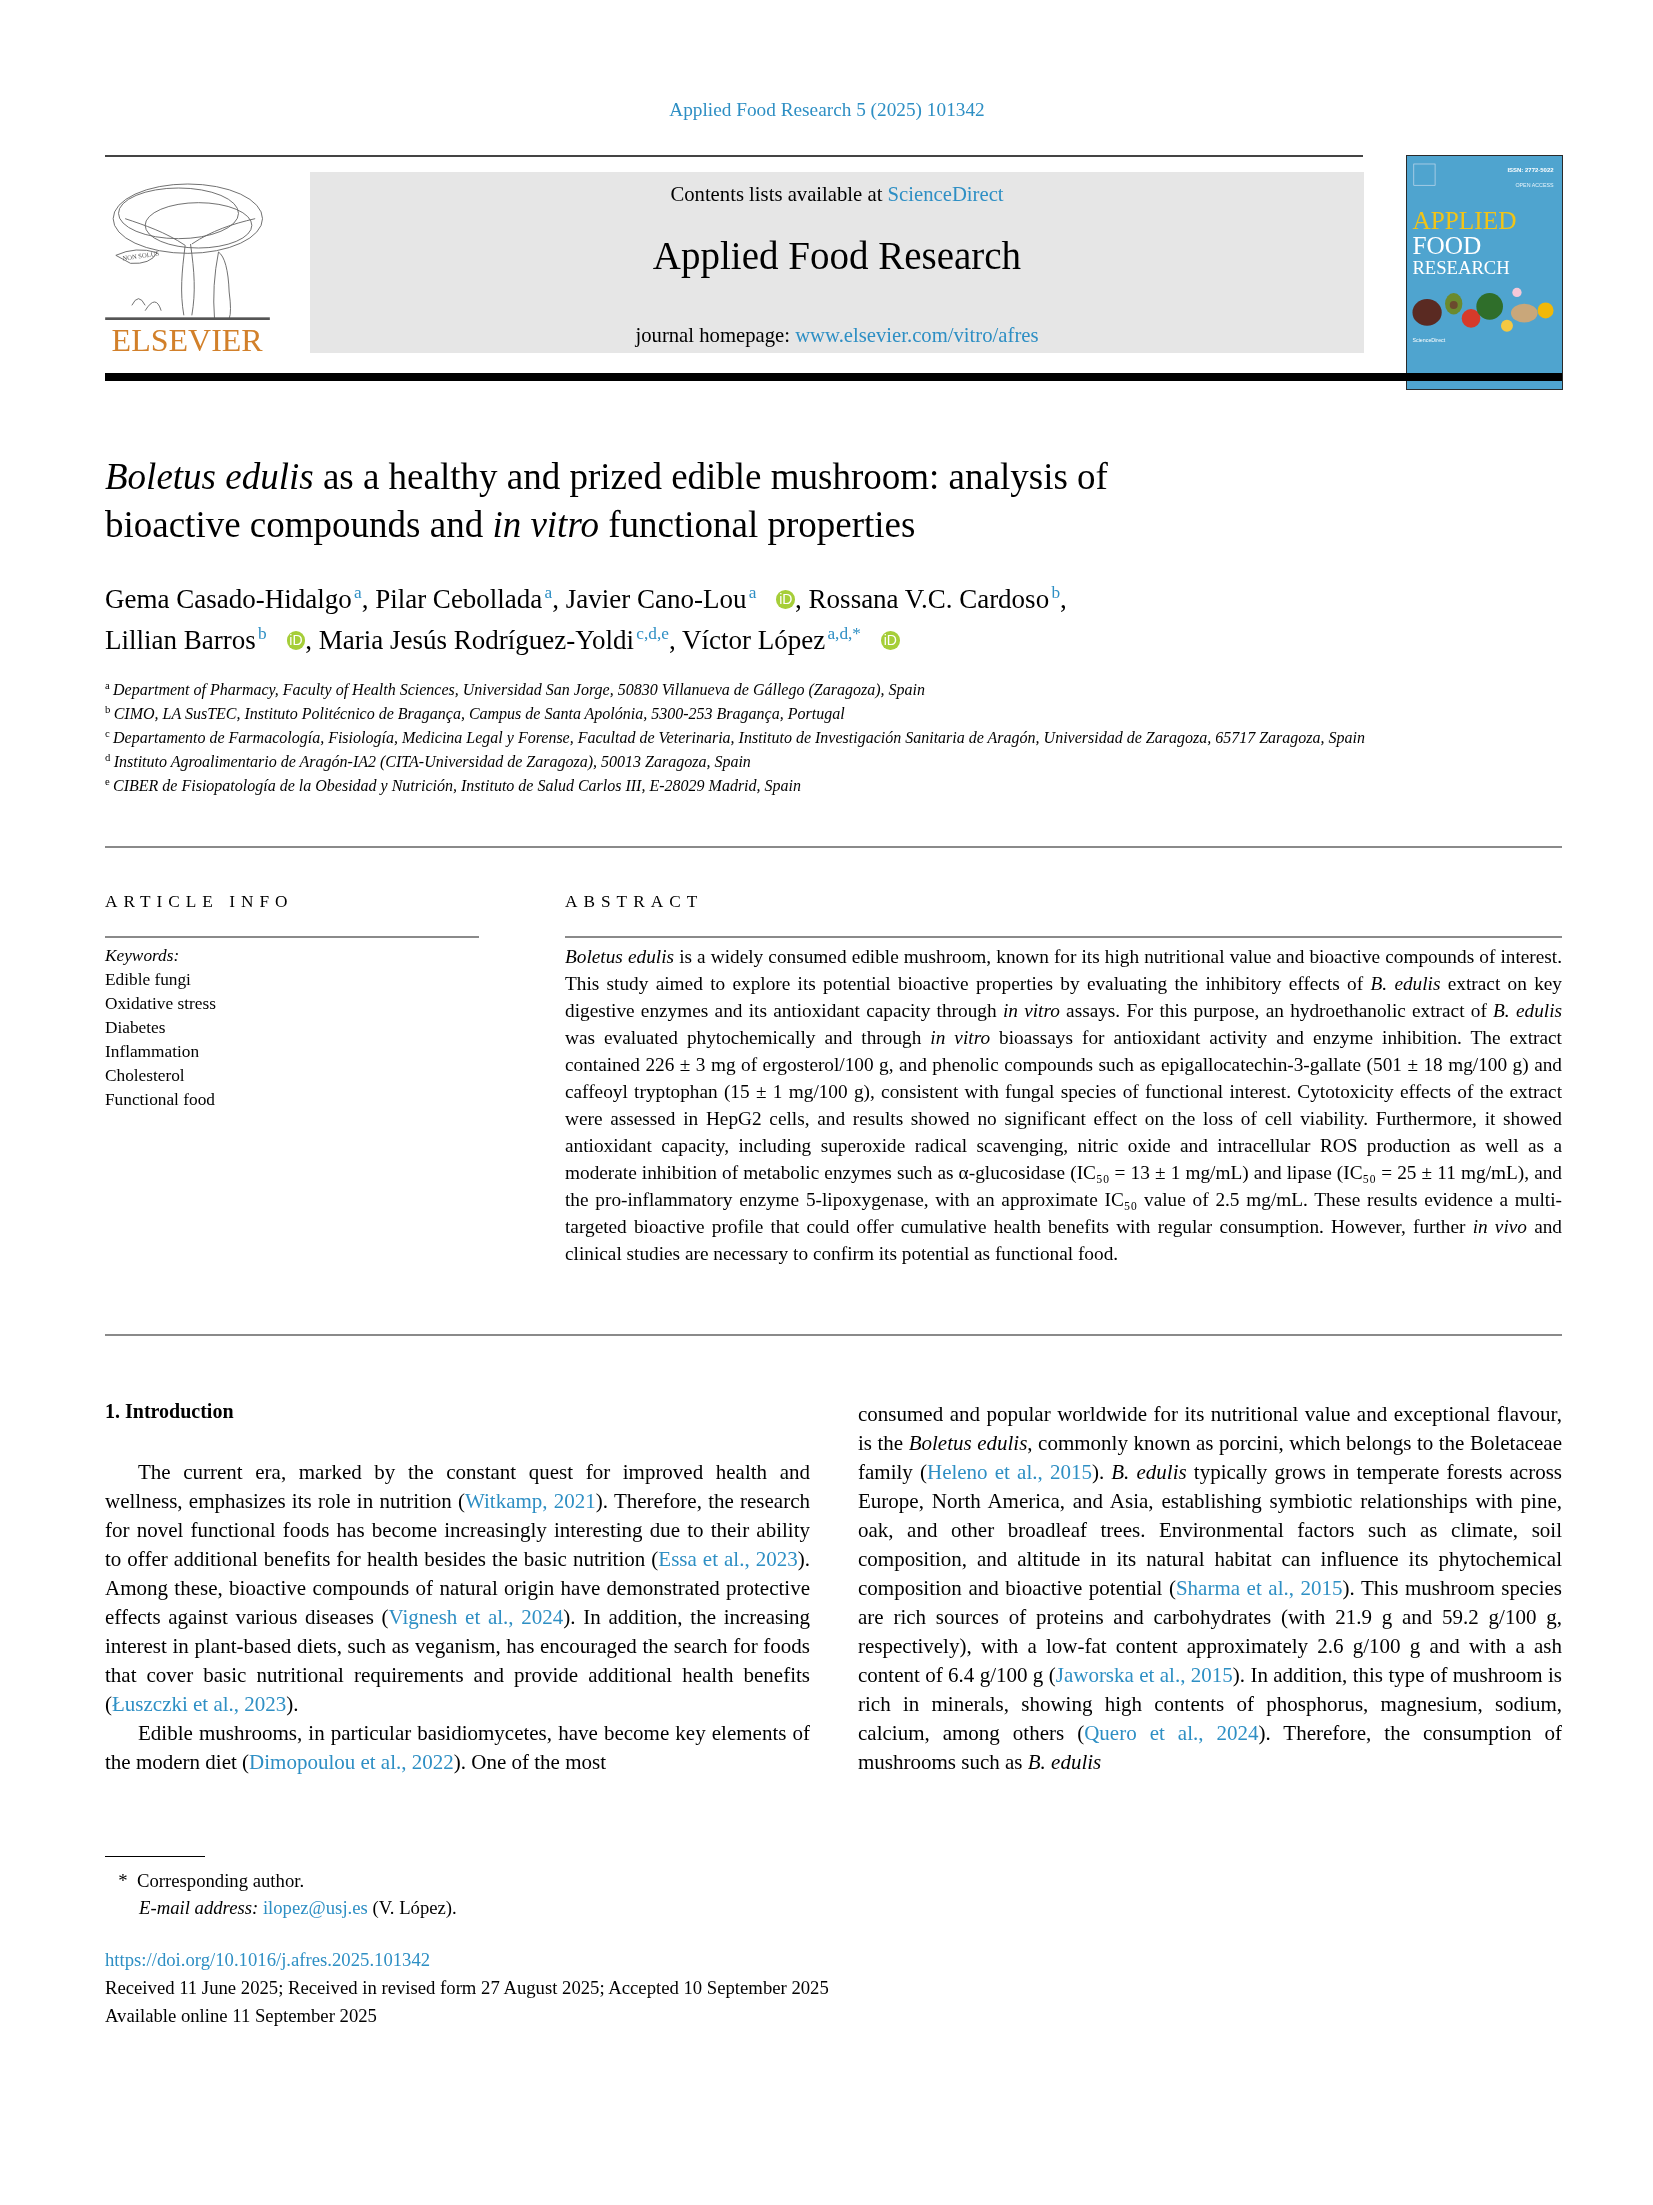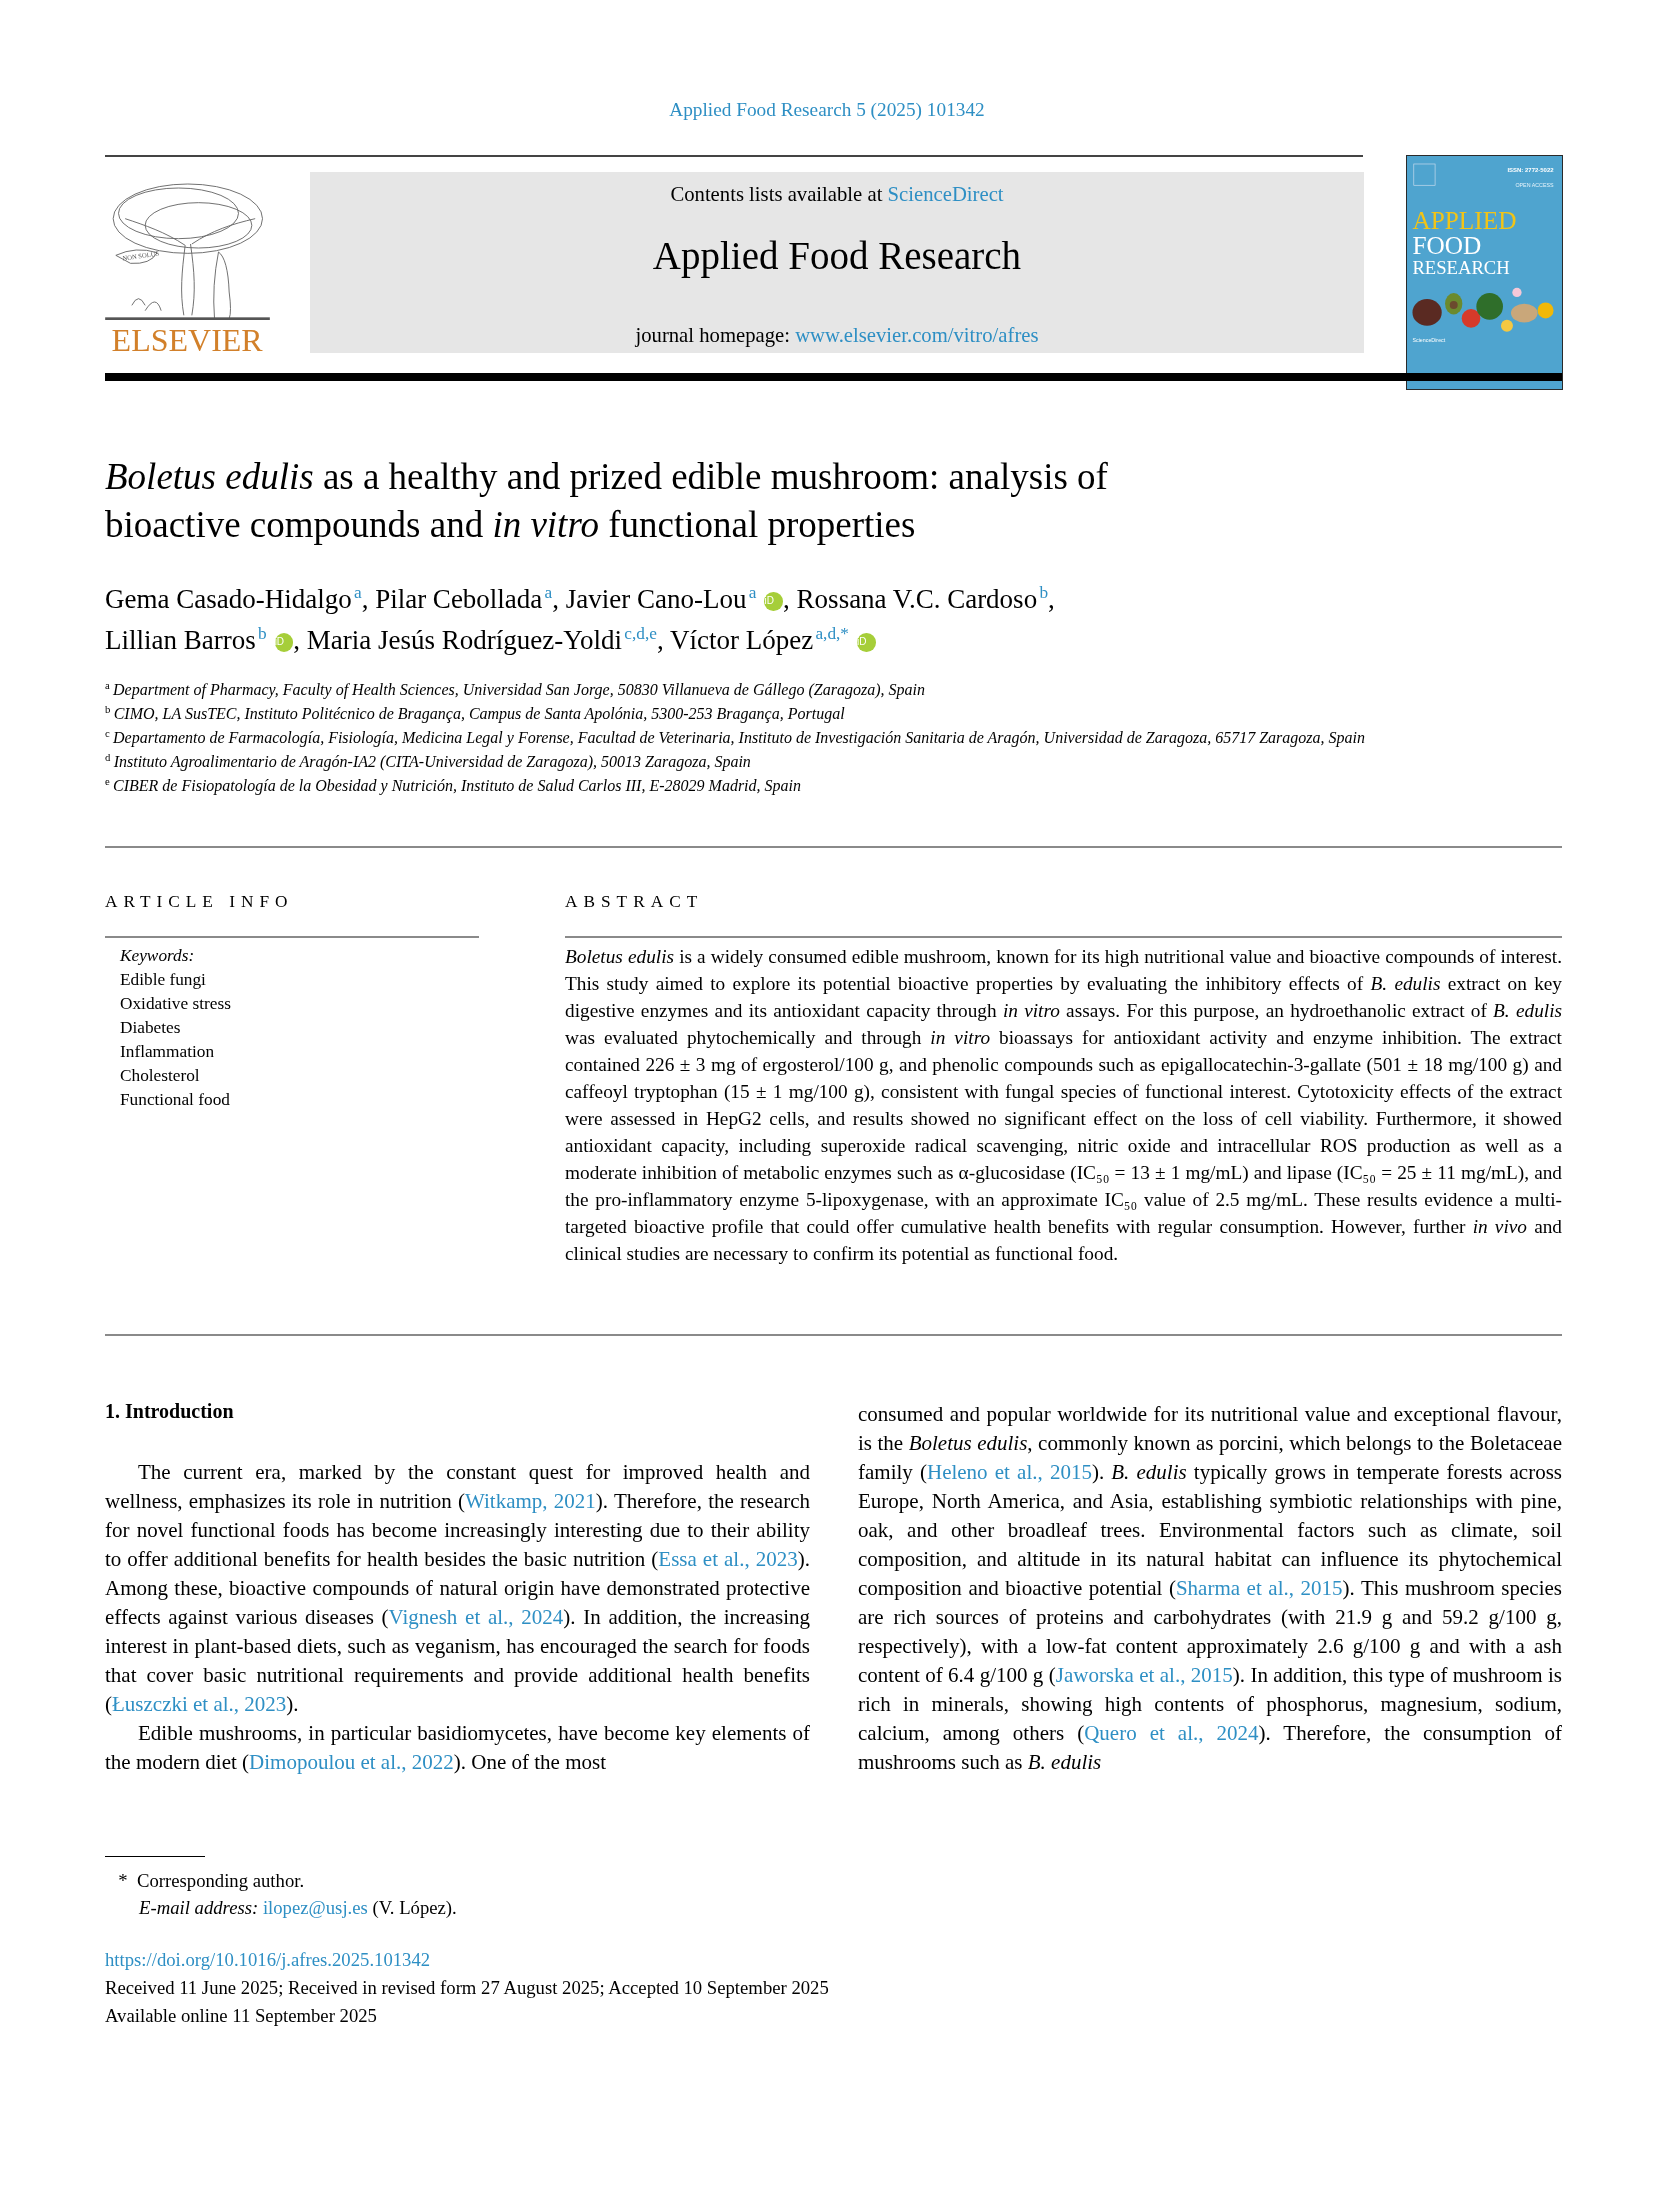--- a/index.html
+++ b/index.html
@@ -21,34 +21,34 @@
   #contents-line { left: 0; width: 100%; top: 10.7px; text-align: center; font-size: 20.7px; }
   #journal-name { left: 0; width: 100%; top: 61px; text-align: center; font-size: 39px; }
   #homepage-line { left: 0; width: 100%; top: 152px; text-align: center; font-size: 20.7px; }
   #cover { left: 1406px; top: 155px; width: 157px; height: 235px; background: #4fa4cf; border: 1.3px solid #2a2a2a; box-sizing: border-box; overflow: hidden; }
   #rule-thick { left: 105px; top: 373px; width: 1457px; height: 8px; background: #000; }
 
   
   #title { left: 105px; top: 453px; width: 1334px; font-size: 37px; line-height: 48px; }
   #authors { left: 105px; top: 579px; width: 1400px; font-size: 27px; line-height: 41px; }
   sup.aff { color: #2e8fc4; font-size: 17.3px; vertical-align: 10px; line-height: 0; }
-  .orcid { display: inline-block; width: 18.7px; height: 18.7px; border-radius: 50%; background: #a6ce39; color: #fff; font-family: "Liberation Sans", sans-serif; font-size: 10px; line-height: 18.7px; vertical-align: 4px; margin-left: 8px; }
+  .orcid { display: inline-block; width: 18.7px; height: 18.7px; border-radius: 50%; background: #a6ce39; color: #fff; font-family: "Liberation Sans", sans-serif; font-size: 14px; line-height: 18.7px; text-align: center; vertical-align: 4px; margin-left: 20px; }
 
   
   #affils { left: 105px; top: 678px; width: 1367px; font-size: 16px; line-height: 24px; font-style: italic; }
   #affils sup { font-style: normal; font-size: 10.7px; vertical-align: 6px; line-height: 0; margin-right: 3.3px; }
   #rule-affil { left: 105px; top: 846px; width: 1457px; height: 2px; background: #8a8a8a; }
 
   
   .section-cap { font-size: 17.3px; letter-spacing: 6px; }
   #article-info-head { left: 105px; top: 892px; }
   #abstract-head { left: 565px; top: 892px; }
   #rule-info { left: 105px; top: 936px; width: 374px; height: 2px; background: #8a8a8a; }
   #rule-abstract { left: 565px; top: 936px; width: 997px; height: 2px; background: #8a8a8a; }
-  #keywords { left: 120px; top: 944px; width: 373px; font-size: 17.3px; line-height: 24px; }
+  #keywords { left: 105px; top: 944px; width: 373px; font-size: 17.3px; line-height: 24px; }
   #keywords .kw-label { font-style: italic; }
 
   #abstract-text { left: 565px; top: 943px; width: 997px; font-size: 19.3px; line-height: 27px; text-align: justify; }
   #rule-abstract-end { left: 105px; top: 1334px; width: 1457px; height: 2px; background: #8a8a8a; }
 
   
   #intro-heading { left: 105px; top: 1400px; font-size: 20px; font-weight: bold; }
   .col { font-size: 21px; line-height: 29px; text-align: justify; }
   #col-left { left: 105px; top: 1458px; width: 705px; }
   #col-right { left: 858px; top: 1400px; width: 704px; }

